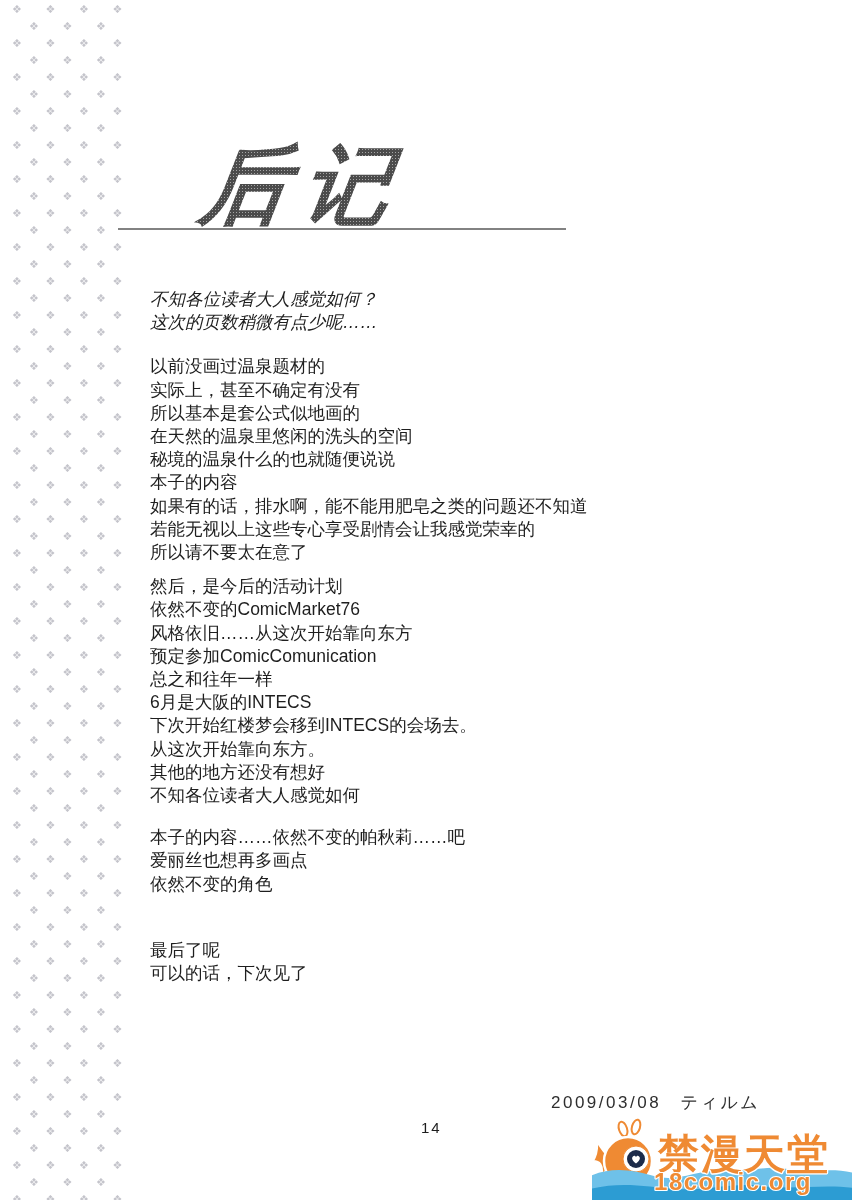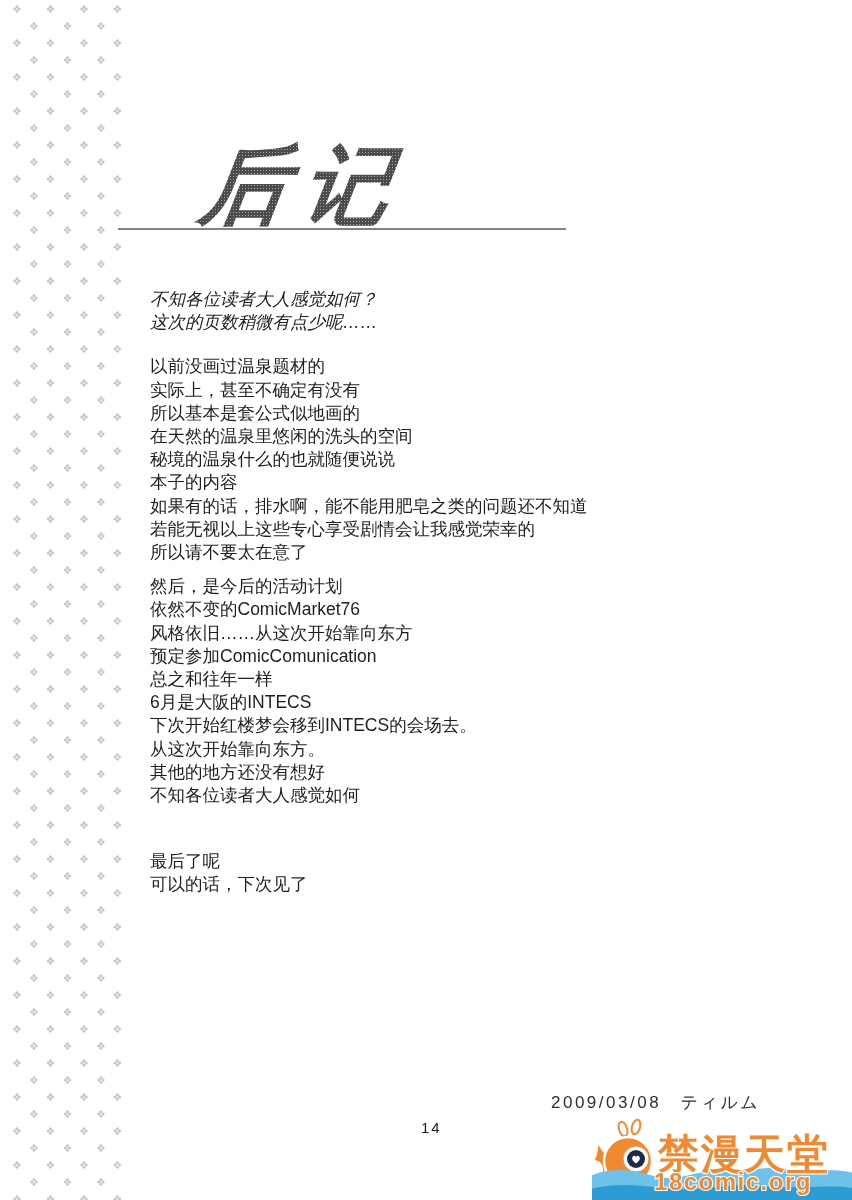--- a/index.html
+++ b/index.html
@@ -339,20 +339,25 @@
         <div class="tline">依然不变的ComicMarket76</div>
         <div class="tline">风格依旧……从这次开始靠向东方</div>
         <div class="tline">预定参加ComicComunication</div>
         <div class="tline">总之和往年一样</div>
         <div class="tline">6月是大阪的INTECS</div>
         <div class="tline">下次开始红楼梦会移到INTECS的会场去。</div>
         <div class="tline">从这次开始靠向东方。</div>
         <div class="tline">其他的地方还没有想好</div>
         <div class="tline">不知各位读者大人感觉如何</div>
       </div>
+      <div class="para" style="margin-top: 19px;">
+        <div class="tline">本子的内容……依然不变的帕秋莉……吧</div>
+        <div class="tline">爱丽丝也想再多画点</div>
+        <div class="tline">依然不变的角色</div>
+      </div>
       <div class="para" style="margin-top: 43px;">
         <div class="tline">最后了呢</div>
         <div class="tline">可以的话，下次见了</div>
       </div>
     </div>
 
   <div class="credit-line">2009/03/08　ティルム</div>
   <div class="page-number">14</div>
 
   <div id="watermark">

